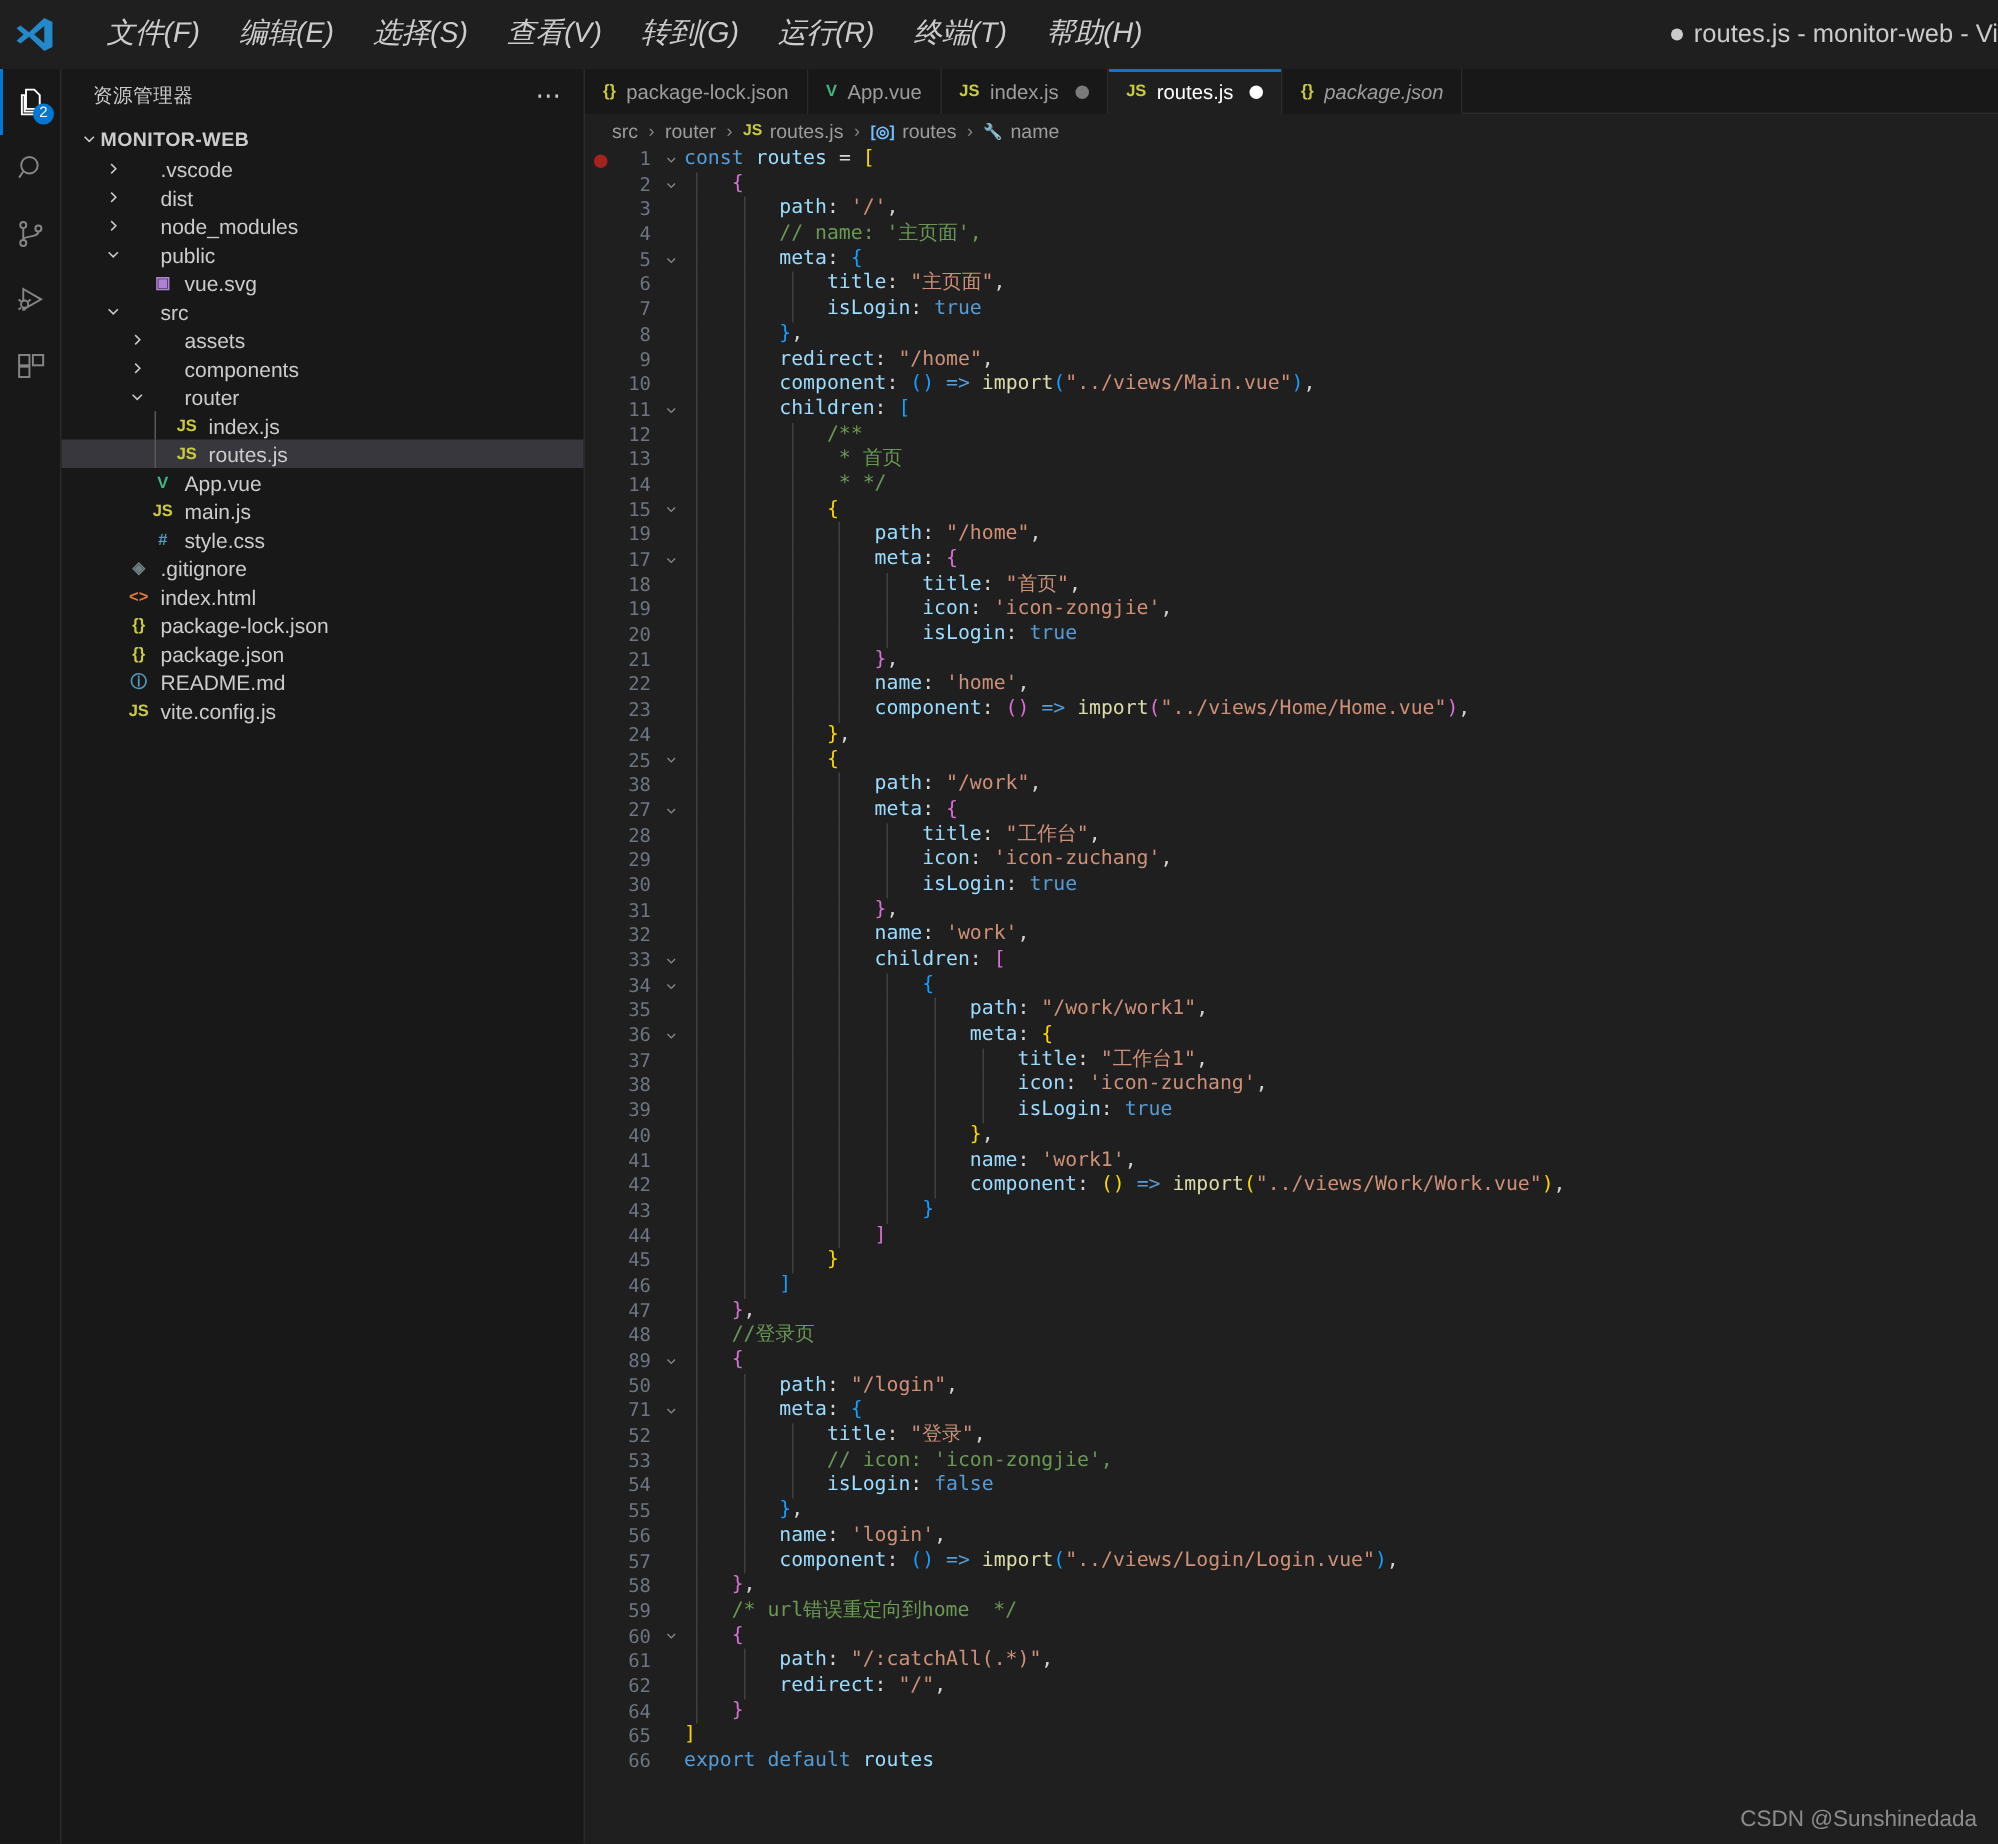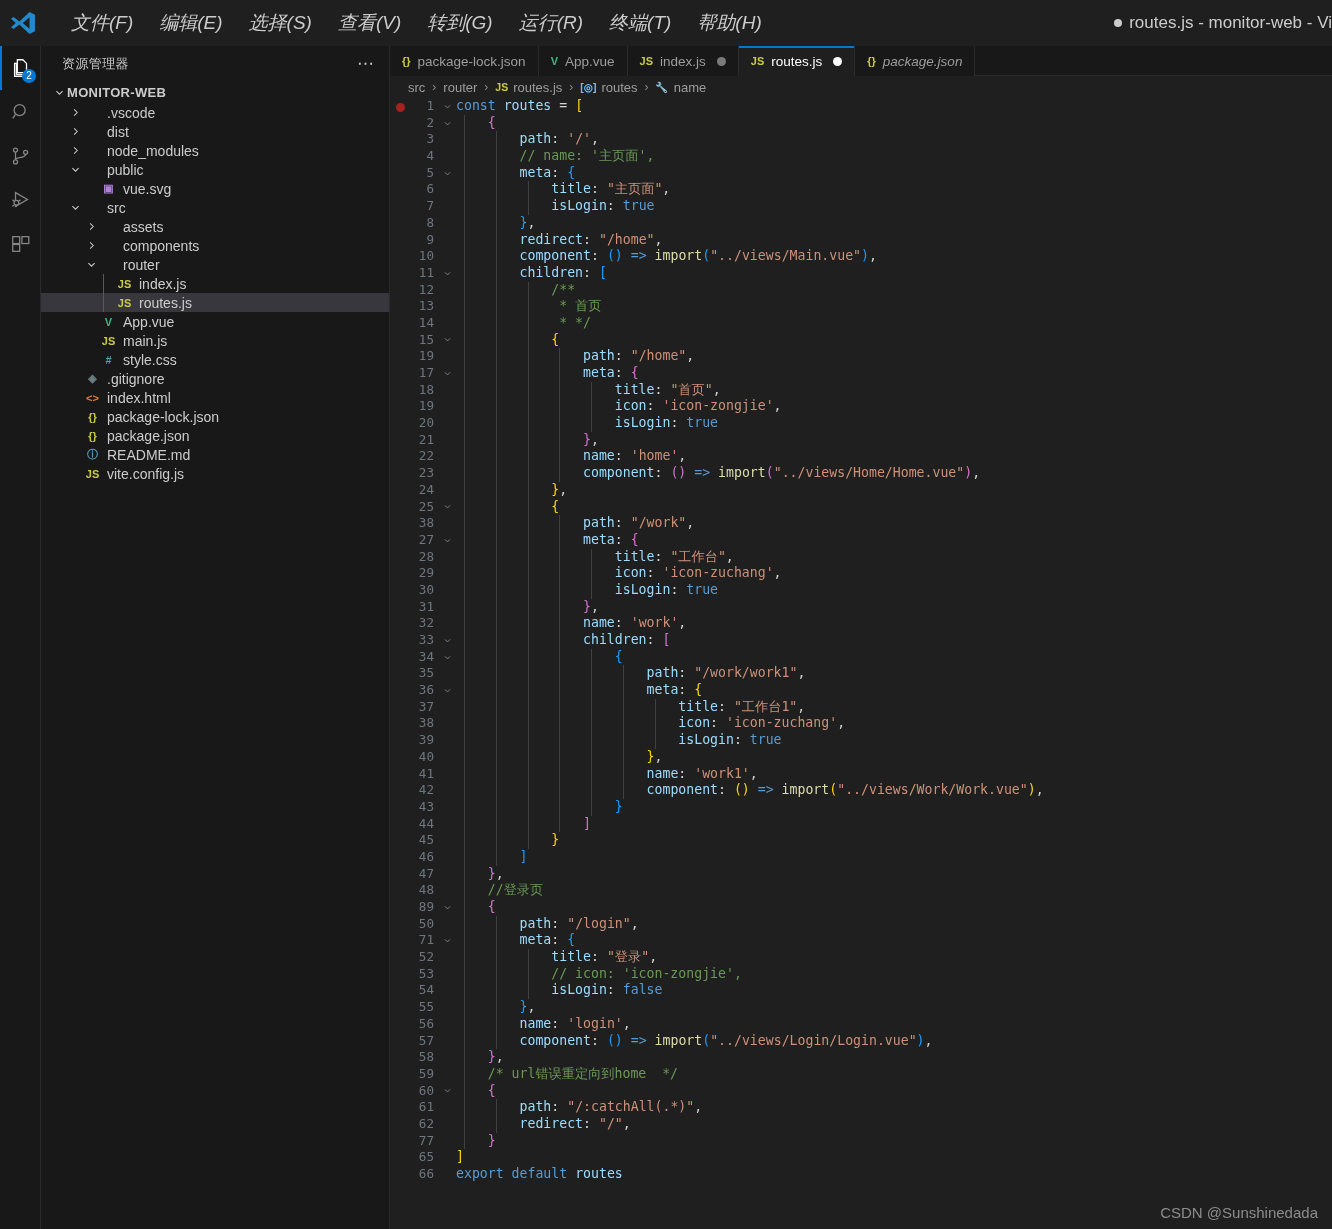--- a/index.html
+++ b/index.html
@@ -826,21 +826,21 @@
         <span class="lnum">61</span>
         <span class="fold"></span>
         <span class="ltext"><span class="ig" style="left: 8px;"></span><span class="ig" style="left: 39.8px;"></span><span>        </span><span class="t-var">path</span><span class="t-plain">: </span><span class="t-str">"/:catchAll(.*)"</span><span class="t-plain">,</span></span>
       </div>
       <div class="code-line">
         <span class="lnum">62</span>
         <span class="fold"></span>
         <span class="ltext"><span class="ig" style="left: 8px;"></span><span class="ig" style="left: 39.8px;"></span><span>        </span><span class="t-var">redirect</span><span class="t-plain">: </span><span class="t-str">"/"</span><span class="t-plain">,</span></span>
       </div>
       <div class="code-line">
-        <span class="lnum">77</span>
+        <span class="lnum">64</span>
         <span class="fold"></span>
         <span class="ltext"><span class="ig" style="left: 8px;"></span><span>    </span><span class="t-b1">}</span></span>
       </div>
       <div class="code-line">
         <span class="lnum">65</span>
         <span class="fold"></span>
         <span class="ltext"><span></span><span class="t-b0">]</span></span>
       </div>
       <div class="code-line">
         <span class="lnum">66</span>

